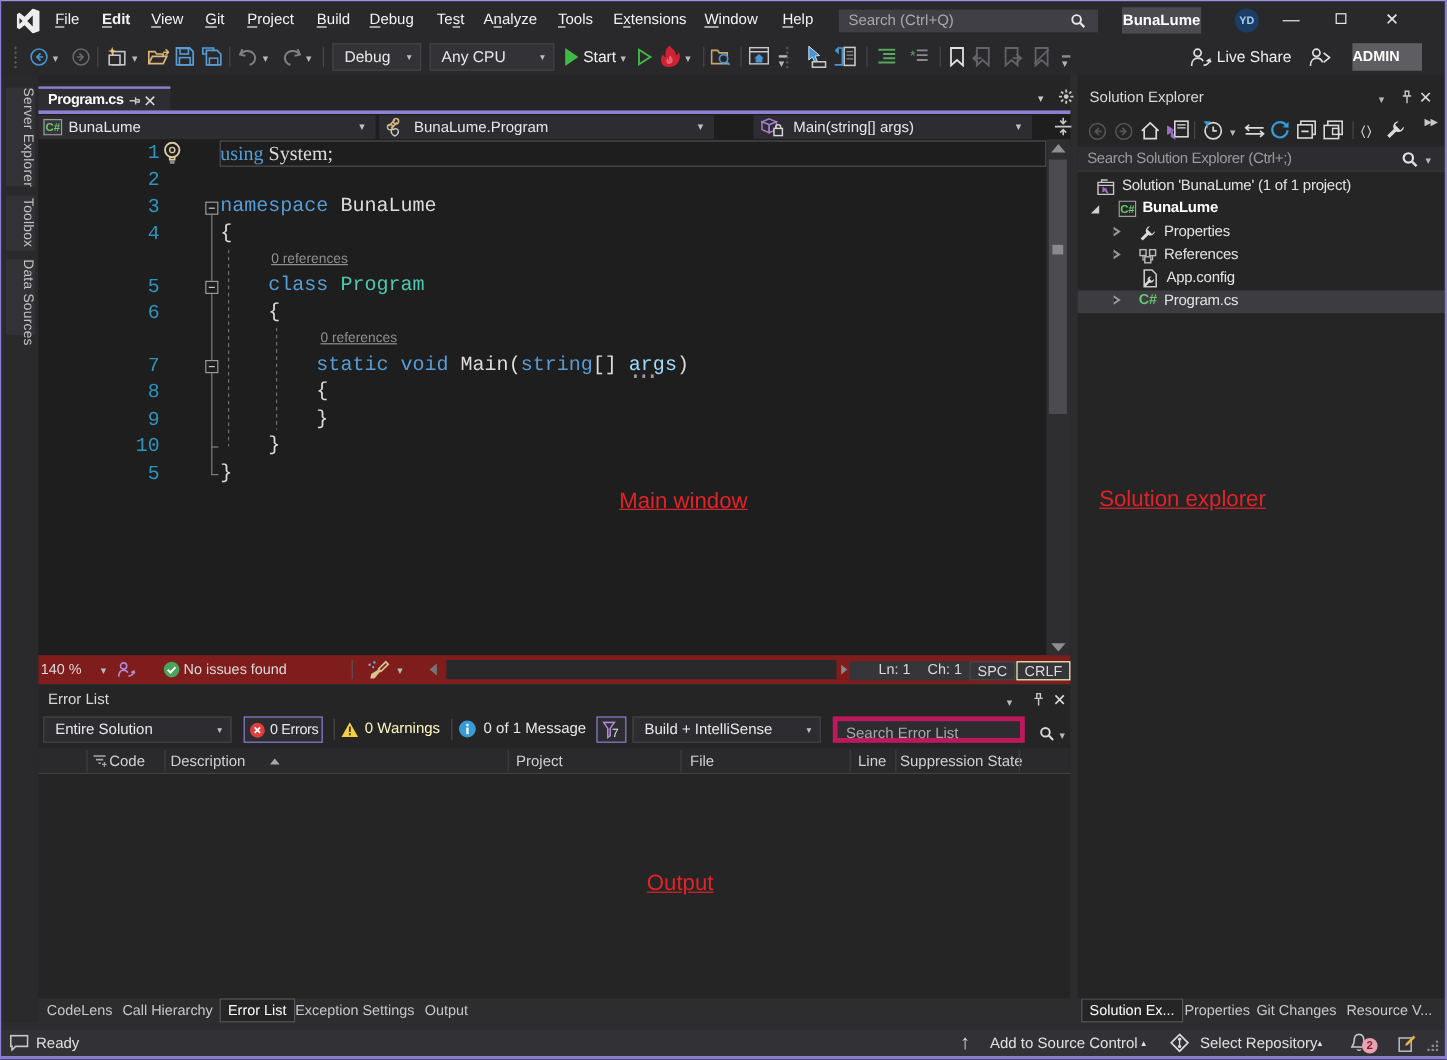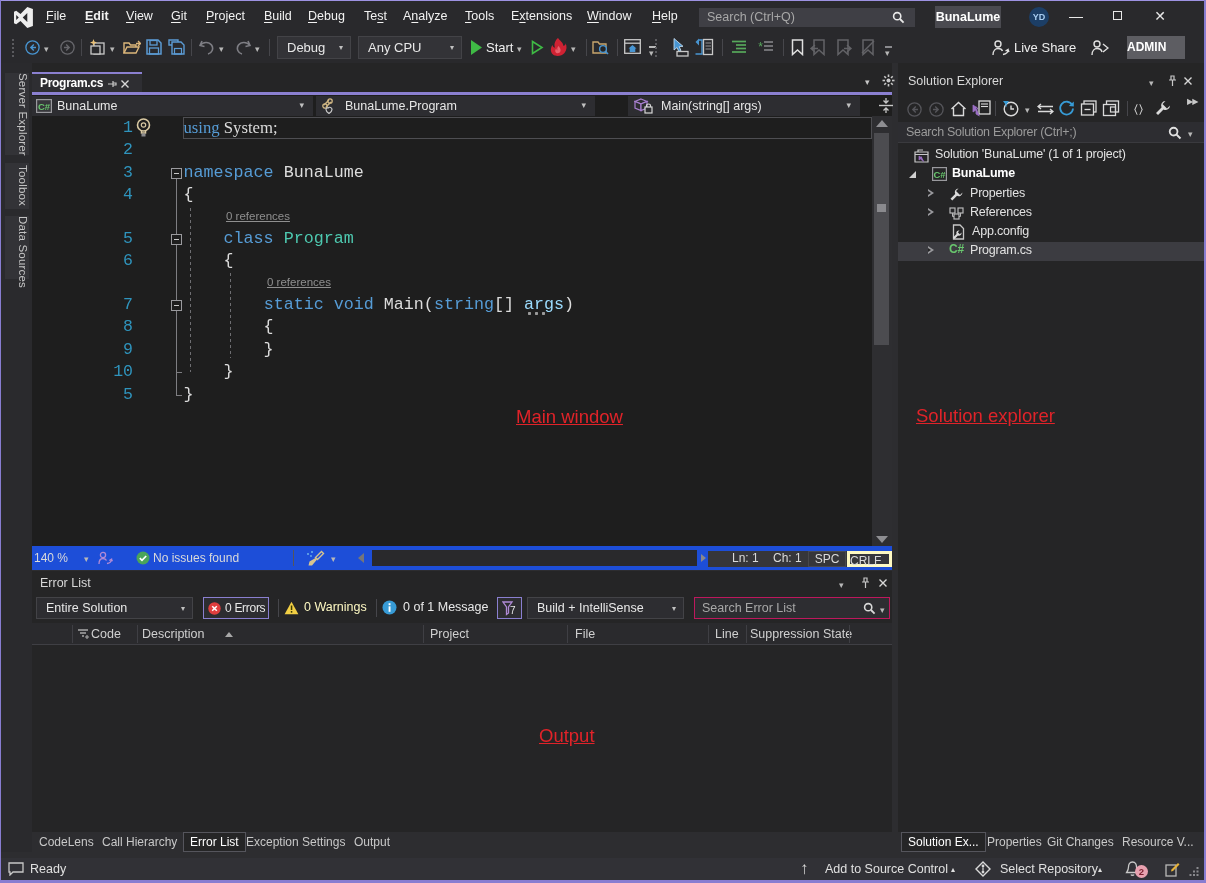--- a/index.html
+++ b/index.html
@@ -31,21 +31,21 @@
 
   
   #edgroup{left:32px;top:63px;width:860px;height:507px;background:#252526;}
   #edtab{position:absolute;left:0px;top:9px;width:110px;height:21px;background:#2e2e32;border-top:2.5px solid #8b80d1;color:#ffffff;font-size:12px;font-weight:bold;line-height:18px;padding-left:8px;white-space:nowrap;letter-spacing:-0.3px;}
   #edtabline{position:absolute;left:0;top:29px;width:860px;height:2.5px;background:#8b80d1;}
   #navbar{position:absolute;left:0;top:31.5px;width:860px;height:21.5px;background:#1e1e1e;}
   .combo{position:absolute;top:1px;height:20px;background:#2d2d31;color:#e6e6e6;font-size:12.5px;line-height:20px;}
   .combo .arr{position:absolute;color:#c0c0c0;font-size:9px;line-height:9px;}
   #code{position:absolute;left:0;top:53px;width:840px;height:430px;background:#1e1e1e;font-family:"Liberation Mono",monospace;font-size:16.7px;}
   #vsb{position:absolute;left:840px;top:53px;width:20px;height:430px;background:#2e2e31;}
-  #edstrip{position:absolute;left:0;top:483px;width:860px;height:24px;background:#1d4ed8;color:#dadada;font-size:12px;}
+  #edstrip{position:absolute;left:0;top:483px;width:860px;height:24px;background:#7f1d1d;color:#dadada;font-size:12px;}
 
   
   #errlist{left:32px;top:571px;width:860px;height:261px;background:#252526;}
   
   .btab{position:absolute;height:20px;line-height:20px;font-size:12px;color:#c8c8c8;white-space:nowrap;}
   .btab.active{color:#ffffff;border:1px solid #55555c;background:#252526;line-height:18px;padding:0 6px;}
   .colsep{position:absolute;top:54px;width:1px;height:18px;background:#3f3f44;}
   .colhdr{position:absolute;top:56px;font-size:12.5px;color:#d0d0d0;}
   .trow{position:absolute;left:0;height:19.2px;font-size:12.5px;color:#e2e2e2;letter-spacing:-0.2px;white-space:nowrap;}
   .texp{position:absolute;width:7px;height:9px;}
@@ -366,21 +366,21 @@
         <circle cx="6" cy="6" r="0.9" fill="#6cb2e8"></circle>
       </svg>
     <div class="abs arrw" style="left:299px;top:9px;">▾</div>
     <div class="abs" style="left:326px;top:7px;width:0;height:0;border-top:5px solid transparent;border-bottom:5px solid transparent;border-right:6px solid #76767a;"></div>
     <div class="abs" style="left:340px;top:4px;width:325px;height:16px;background:#29292c;"></div>
     <div class="abs" style="left:669px;top:8px;width:0;height:0;border-top:4px solid transparent;border-bottom:4px solid transparent;border-left:5px solid #88888c;"></div>
     <div class="abs" style="left:676px;top:5px;width:184px;height:16px;background:#36363a;"></div>
     <div class="abs" style="left:700px;top:5px;">Ln: 1</div>
     <div class="abs" style="left:741px;top:5px;">Ch: 1</div>
     <div class="abs" style="left:776px;top:5px;width:38px;height:16px;border:1px solid #48484c;text-align:center;line-height:15px;">SPC</div>
-    <div class="abs" style="left:815px;top:5px;width:45px;height:16px;border:3px solid #fef9c3;text-align:left;line-height:15px;">CRLF</div>
+    <div class="abs" style="left:815px;top:5px;width:45px;height:16px;border:1px solid #fef9c3;text-align:center;line-height:15px;">CRLF</div>
   </div>
 </div>
 <div class="abs" id="errlist">
   <div class="abs" style="left:8px;top:5px;font-size:12.5px;color:#d8d8d8;">Error List</div>
   <div class="abs arrw" style="left:807px;top:10px;">▾</div>
   <svg class="abs" style="left:828px;top:6px;" width="11" height="12" viewBox="0 0 11 12">
       <path d="M2 5 H9 M5.5 5 V11 M4 1 H7 V5 H4 Z" stroke="#c8c8c8" stroke-width="1.2" fill="none"></path>
     </svg>
   <svg class="abs" style="left:846px;top:7px;" width="10" height="10" viewBox="0 0 10 10">
       <path d="M1.5 1.5 L8.5 8.5 M8.5 1.5 L1.5 8.5" stroke="#d8d8d8" stroke-width="1.4"></path>
@@ -407,21 +407,21 @@
       <rect x="6.6" y="3.2" width="1.9" height="2" fill="#ffffff"></rect>
     </svg>
   <div class="abs" style="left:371px;top:29px;font-size:12.5px;color:#e8e8e8;">0 of 1 Message</div>
   <div class="abs" style="left:465px;top:26px;width:25px;height:22px;border:1px solid #8a7fd0;background:#2d2d31;">
     <svg class="abs" style="left:4px;top:3px;" width="16" height="15" viewBox="0 0 16 15">
         <path d="M1 1 H10 L6.5 6 V12 L4.5 13.5 V6 Z" fill="none" stroke="#b08ad6" stroke-width="1.3"></path>
         <text x="8" y="13" font-size="10" fill="#e8e8e8" font-family="Liberation Sans">7</text>
       </svg>
   </div>
   <div class="combo2" style="left:495px;top:26px;width:157px;font-size:12.5px;height:22px;line-height:20px;background:#2d2d31;">Build + IntelliSense<span class="arr2" style="top:7px;">▾</span></div>
-  <div class="abs" style="left:662px;top:26px;width:196px;height:22px;background:#2d2d31;border:1px solid #be185d;">
+  <div class="abs" style="left:662px;top:26px;width:160px;height:22px;background:#2d2d31;border:4px solid #be185d;">
     <div class="abs" style="left:7px;top:3px;font-size:12.5px;color:#a8a8a8;">Search Error List</div>
     <svg class="abs" style="left:168px;top:4px;" width="13" height="13" viewBox="0 0 13 13">
         <circle cx="5.2" cy="5.2" r="3.6" fill="none" stroke="#d8d8d8" stroke-width="1.6"></circle>
         <line x1="8" y1="8" x2="11.6" y2="11.6" stroke="#d8d8d8" stroke-width="1.8"></line>
       </svg>
     <div class="abs arrw" style="left:185px;top:8px;">▾</div>
   </div>
   <div class="abs" style="left:0;top:52px;width:860px;height:22px;background:#2a2a2d;border-bottom:1px solid #3f3f44;"></div>
   <div class="colsep" style="left:40px;"></div>
   <svg class="abs" style="left:45px;top:57px;" width="12" height="12" viewBox="0 0 12 12">

